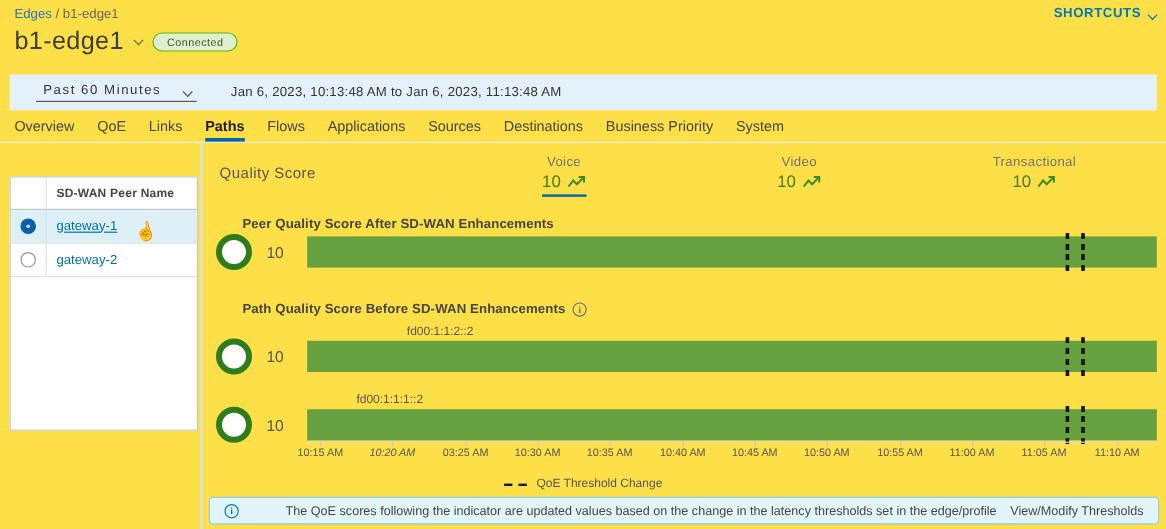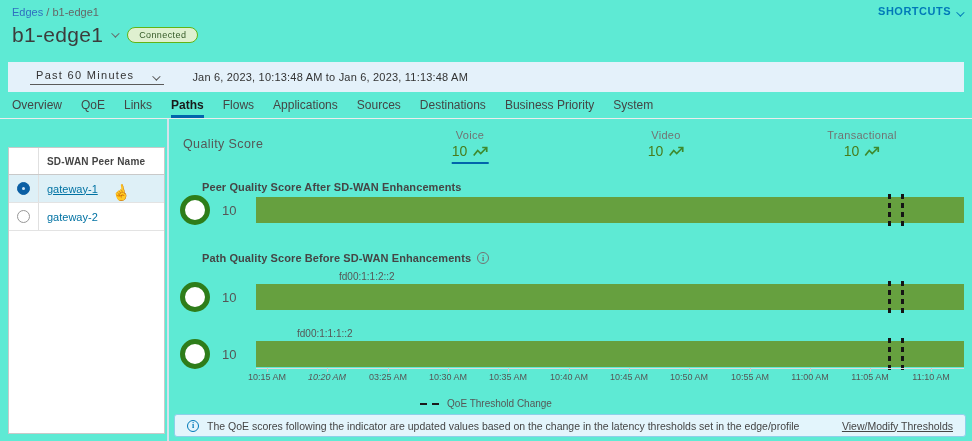--- a/index.html
+++ b/index.html
@@ -1,17 +1,17 @@
 <!DOCTYPE html>
 <html><head>
 <meta charset="utf-8">
 <style>
   * { margin:0; padding:0; box-sizing:border-box; }
   body { background:#fff; font-family:"Liberation Sans", sans-serif; }
-  .page { position:relative; width:972px; height:441px; background:#5eead4; overflow:hidden; color:#454545; }
+  .page { position:relative; width:972px; height:441px; background:#fde047; overflow:hidden; color:#454545; }
 
   
   .breadcrumb { position:absolute; left:12px; top:6px; font-size:11px; color:#666; }
   .breadcrumb a { color:#2f6fc0; text-decoration:none; cursor:pointer; }
   .shortcuts { position:absolute; right:10px; top:5px; font-size:11px; font-weight:bold; letter-spacing:.5px; color:#0079b8; cursor:pointer; display:flex; align-items:flex-end; gap:5px; }
   .chev { display:inline-block; width:6px; height:6px; border-right:1.5px solid currentColor; border-bottom:1.5px solid currentColor; transform:rotate(45deg) translateY(-2px); }
   .title-row { position:absolute; left:12px; top:23px; display:flex; align-items:center; gap:10px; }
   .page-title { font-size:21px; font-weight:400; color:#3c3c3c; letter-spacing:.3px; }
   .title-chev { color:#666; margin-left:-2px; cursor:pointer; }
   .badge { font-size:9px; color:#355a27; background:#dff0d0; border:1px solid #60b515; border-radius:9px; padding:2px 11px; letter-spacing:.4px; }
@@ -23,21 +23,21 @@
   .range-select .chev { color:#555; }
   .range-text { margin-left:28px; font-size:11px; color:#333; letter-spacing:.2px; }
 
   
   .tabs { position:absolute; left:0; top:98px; width:972px; height:21px; border-bottom:1px solid #ececec; display:flex; gap:19px; padding-left:12px; }
   .tab { font-size:12px; color:#454545; cursor:pointer; padding-bottom:4px; white-space:nowrap; }
   .tab.active { font-weight:bold; color:#1a1a1a; border-bottom:3px solid #0065ab; }
 
   
   .v-divider { position:absolute; left:167px; top:119px; width:2px; height:322px; background:#d5e2ec; }
-  .peer-panel { position:absolute; left:8px; top:147px; width:157px; height:287px; border:1px solid #c9c9c9; background:#fff; }
+  .peer-panel { position:absolute; left:8px; top:147px; width:157px; height:212px; border:1px solid #c9c9c9; background:#fff; }
   .peer-header { height:27px; border-bottom:1px solid #c9c9c9; display:flex; align-items:center; }
   .peer-header .col-gap { width:30px; height:100%; border-right:1px solid #e0e0e0; }
   .peer-header .txt { font-size:10px; font-weight:bold; color:#454545; padding-left:8px; letter-spacing:.2px; }
   .peer-row { height:28px; border-bottom:1px solid #e3e3e3; display:flex; align-items:center; cursor:pointer; }
   .peer-row.selected { background:#def0f7; }
   .peer-row .radio-cell { width:30px; height:100%; border-right:1px solid #e0e0e0; display:flex; align-items:center; justify-content:center; }
   .radio { width:13px; height:13px; border-radius:50%; border:1px solid #979797; background:#fff; cursor:pointer; position:relative; }
   .radio.checked { border:1px solid #0b5fa4; background:#0b5fa4; }
   .radio.checked::after { content:""; position:absolute; left:4px; top:4px; width:3px; height:3px; border-radius:50%; background:#cfe4f3; }
   .peer-row .peer-name { font-size:11px; color:#0072a3; padding-left:8px; }
@@ -65,22 +65,22 @@
   .tick { position:absolute; top:372px; transform:translateX(-50%); font-size:9px; color:#565656; white-space:nowrap; }
   .tickmark { position:absolute; top:368px; width:1px; height:4px; background:#c9c9c9; }
   .legend { position:absolute; left:0; top:398px; width:100%; display:flex; align-items:center; justify-content:center; gap:4px; }
   .legend .dash { width:7px; height:2px; background:#1a1a1a; }
   .legend .dash + .dash { margin-left:1px; }
   .legend .lg-txt { margin-left:4px; font-size:10px; color:#565656; }
 
   
   .info-bar { position:absolute; left:174px; top:414px; width:792px; height:23px; background:#e3f5fc; border:1px solid #8ed0ea; border-radius:3px; display:flex; align-items:center; padding:0 12px; gap:8px; }
   .info-bar .info-ic { color:#0079b8; flex:none; }
-  .info-bar .msg { font-size:10.5px; color:#454545; flex:1; white-space:nowrap; overflow:hidden; }
-  .info-bar .action { font-size:10.5px; color:#454545; cursor:pointer; white-space:nowrap;text-decoration:underline; }
+  .info-bar .msg { font-size:10.5px; color:#454545; flex:1; white-space:nowrap; overflow:hidden;margin-left:31px; }
+  .info-bar .action { font-size:10.5px; color:#454545; cursor:pointer; white-space:nowrap; }
 
   .trend-icon { display:inline-block; }
 </style>
 </head>
 <body>
 
 <div class="page">
 
   <div class="breadcrumb">
     <a>Edges</a>

